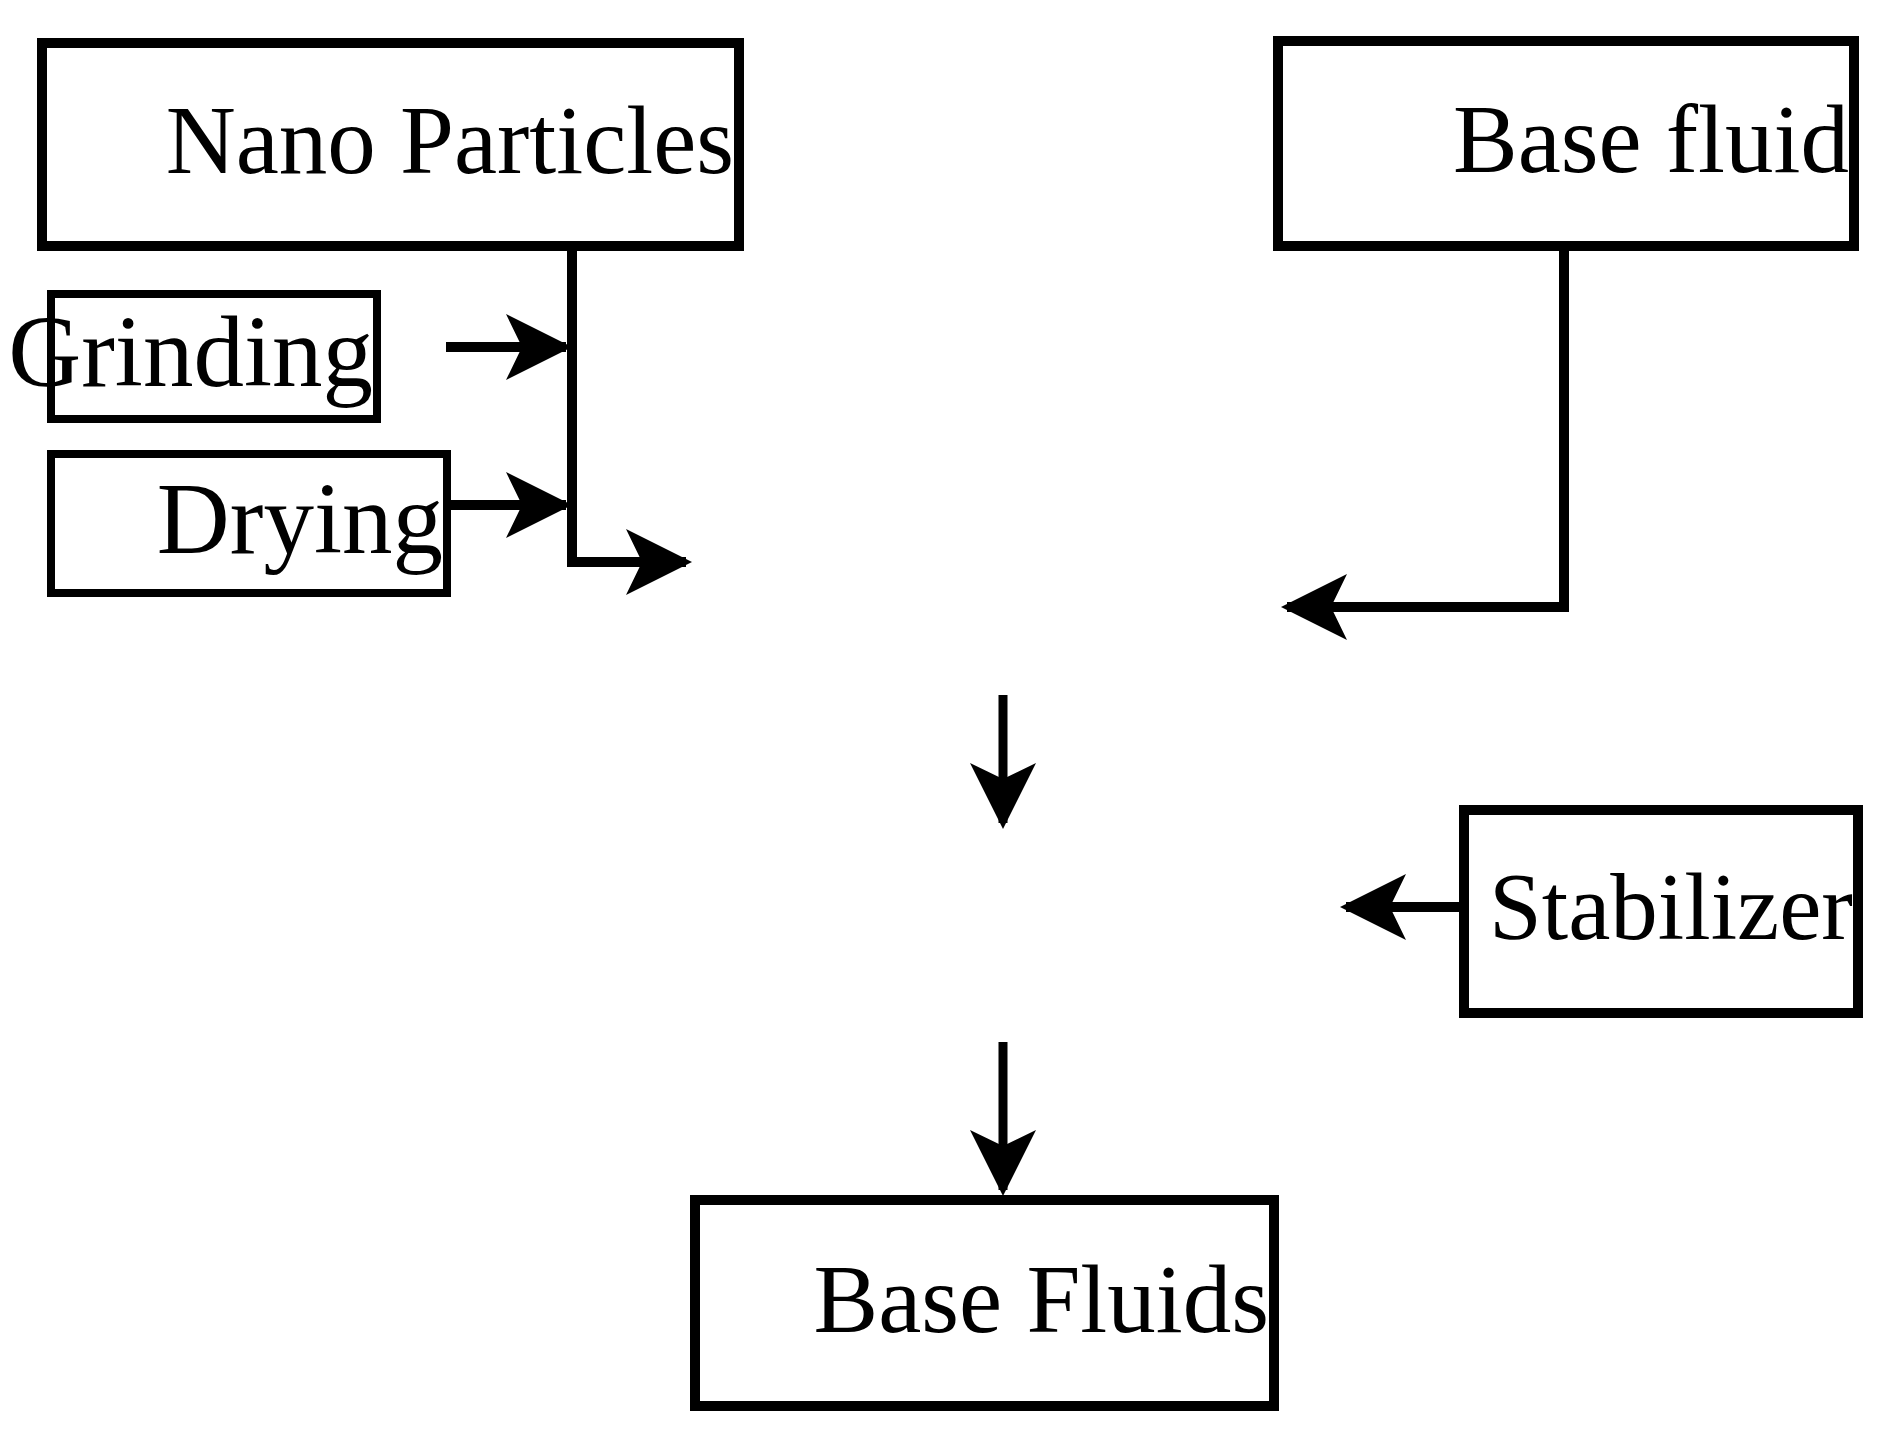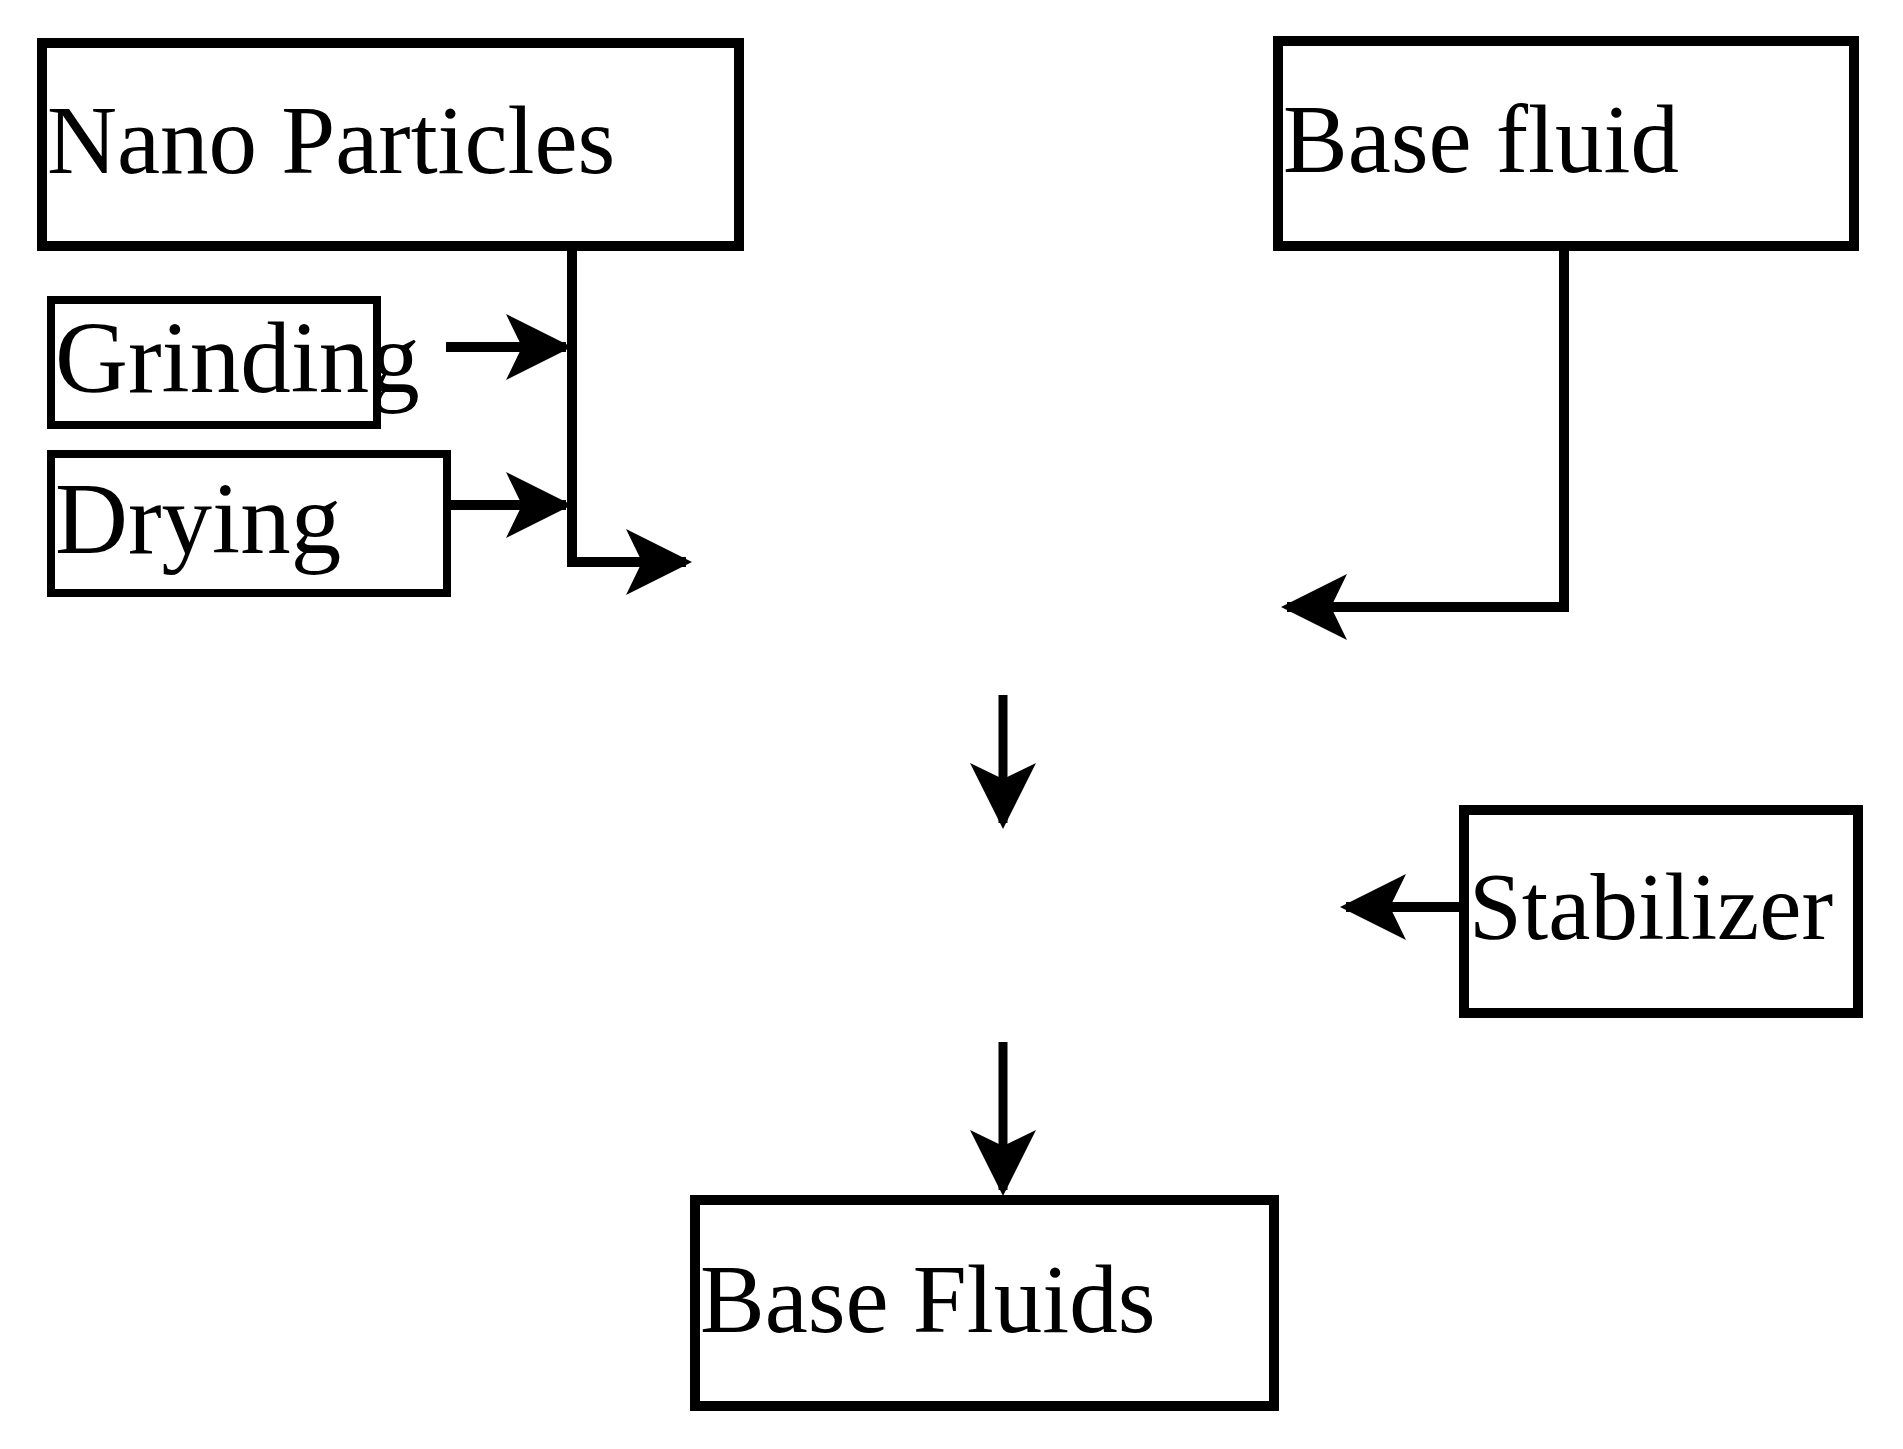--- a/index.html
+++ b/index.html
@@ -22,33 +22,33 @@
     width: 1903px;
     height: 1449px;
   }
   .node {
     position: absolute;
     box-sizing: border-box;
     background: #ffffff;
     border: 10px solid #000000;
     display: flex;
     align-items: center;
-    justify-content: flex-start;
+    justify-content: flex-end;
     color: #000000;
     font-size: 97px;
     white-space: nowrap;
     line-height: 1;
   }
   .node .label {
     transform: translateY(-4px);
   }
   
   .n-nano-particles { left: 37px;   top: 38px;   width: 707px; height: 213px; }
   .n-base-fluid     { left: 1273px; top: 36px;   width: 586px; height: 215px; }
-  .n-grinding       { left: 47px;   top: 296px;  width: 334px; height: 133px; border-width: 8px; font-size: 101px; }
+  .n-grinding       { left: 47px;   top: 290px;  width: 334px; height: 133px; border-width: 8px; font-size: 101px; }
   .n-drying         { left: 47px;   top: 450px;  width: 404px; height: 147px; border-width: 8px; font-size: 101px; }
   .n-mixing         { left: 690px;  top: 481px;  width: 592px; height: 215px; border-width: 9px; }
   .n-ultrasonication{ left: 629px;  top: 828px;  width: 709px; height: 215px; border-width: 9px; font-size: 92px; }
   .n-stabilizer     { left: 1459px; top: 805px;  width: 404px; height: 213px; font-size: 95px; }
   .n-nano-fluids    { left: 690px;  top: 1195px; width: 589px; height: 216px; }
 </style>
 </head>
 <body>
 
 <div class="canvas">

